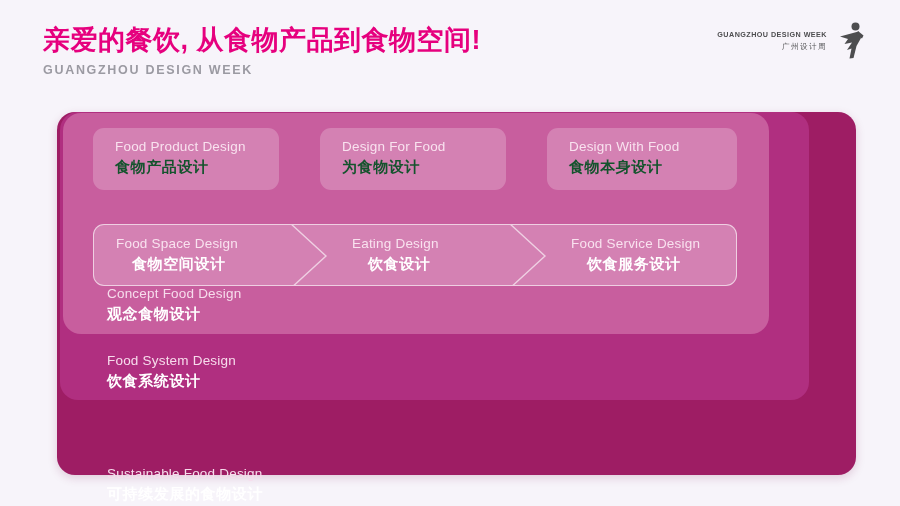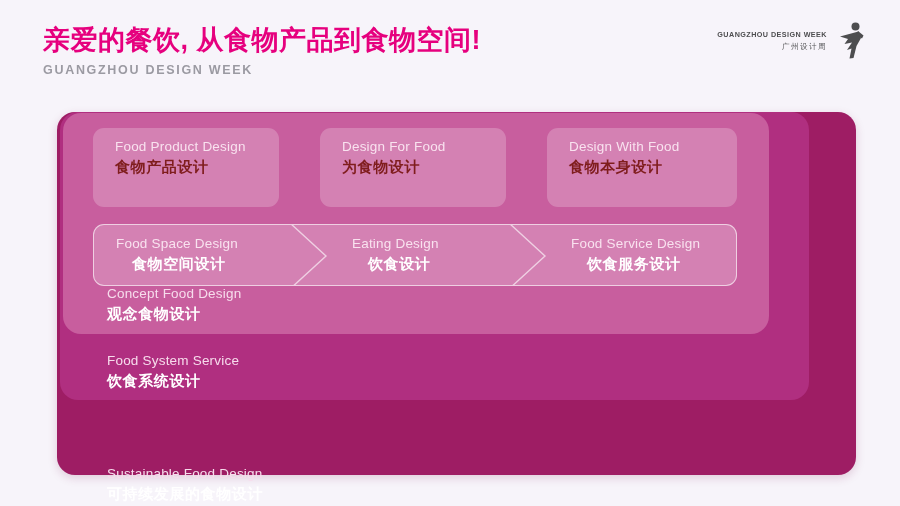--- a/index.html
+++ b/index.html
@@ -62,32 +62,32 @@
     letter-spacing:.6px;line-height:1.35;margin-top:1px;white-space:nowrap;
   }
 
   .label-concept{left:107px;top:286px;}
   .label-system {left:107px;top:353px;}
   .label-sustain{left:107px;top:420px;margin-top:46px;}
 
   
   .cards{position:absolute;left:0;top:0;}
   .card{
-    position:absolute;top:128px;height:79px;
+    position:absolute;top:128px;height:62px;
     background:rgba(255,255,255,.22);
     border-radius:11px;
     box-sizing:border-box;
     padding:11px 0 0 22px;
   }
   .card .en{
     font-size:13.5px;color:#f9e2ef;letter-spacing:.2px;
     line-height:1.25;white-space:nowrap;
   }
   .card .cn{
-    font-size:15px;font-weight:bold;color:#7f1d1d;
+    font-size:15px;font-weight:bold;color:#14532d;
     letter-spacing:.6px;line-height:1.35;margin-top:1px;white-space:nowrap;
   }
   .card-1{left:93px;width:186px;}
   .card-2{left:320px;width:186px;}
   .card-3{left:547px;width:190px;}
 
   
   .chevbar{
     position:absolute;left:93px;top:224px;width:644px;height:62px;
     background:rgba(255,255,255,.22);
@@ -136,21 +136,21 @@
 
   <div class="layer layer-mid"></div>
 
   <div class="layer layer-inner"></div>
 
   <div class="band-label label-concept">
     <div class="en">Concept Food Design</div>
     <div class="cn">观念食物设计</div>
   </div>
   <div class="band-label label-system">
-    <div class="en">Food System Service</div>
+    <div class="en">Food System Design</div>
     <div class="cn">饮食系统设计</div>
   </div>
   <div class="band-label label-sustain">
     <div class="en">Sustainable Food Design</div>
     <div class="cn">可持续发展的食物设计</div>
   </div>
 
   <div class="cards">
     <div class="card card-1">
       <div class="en">Food Product Design</div>

